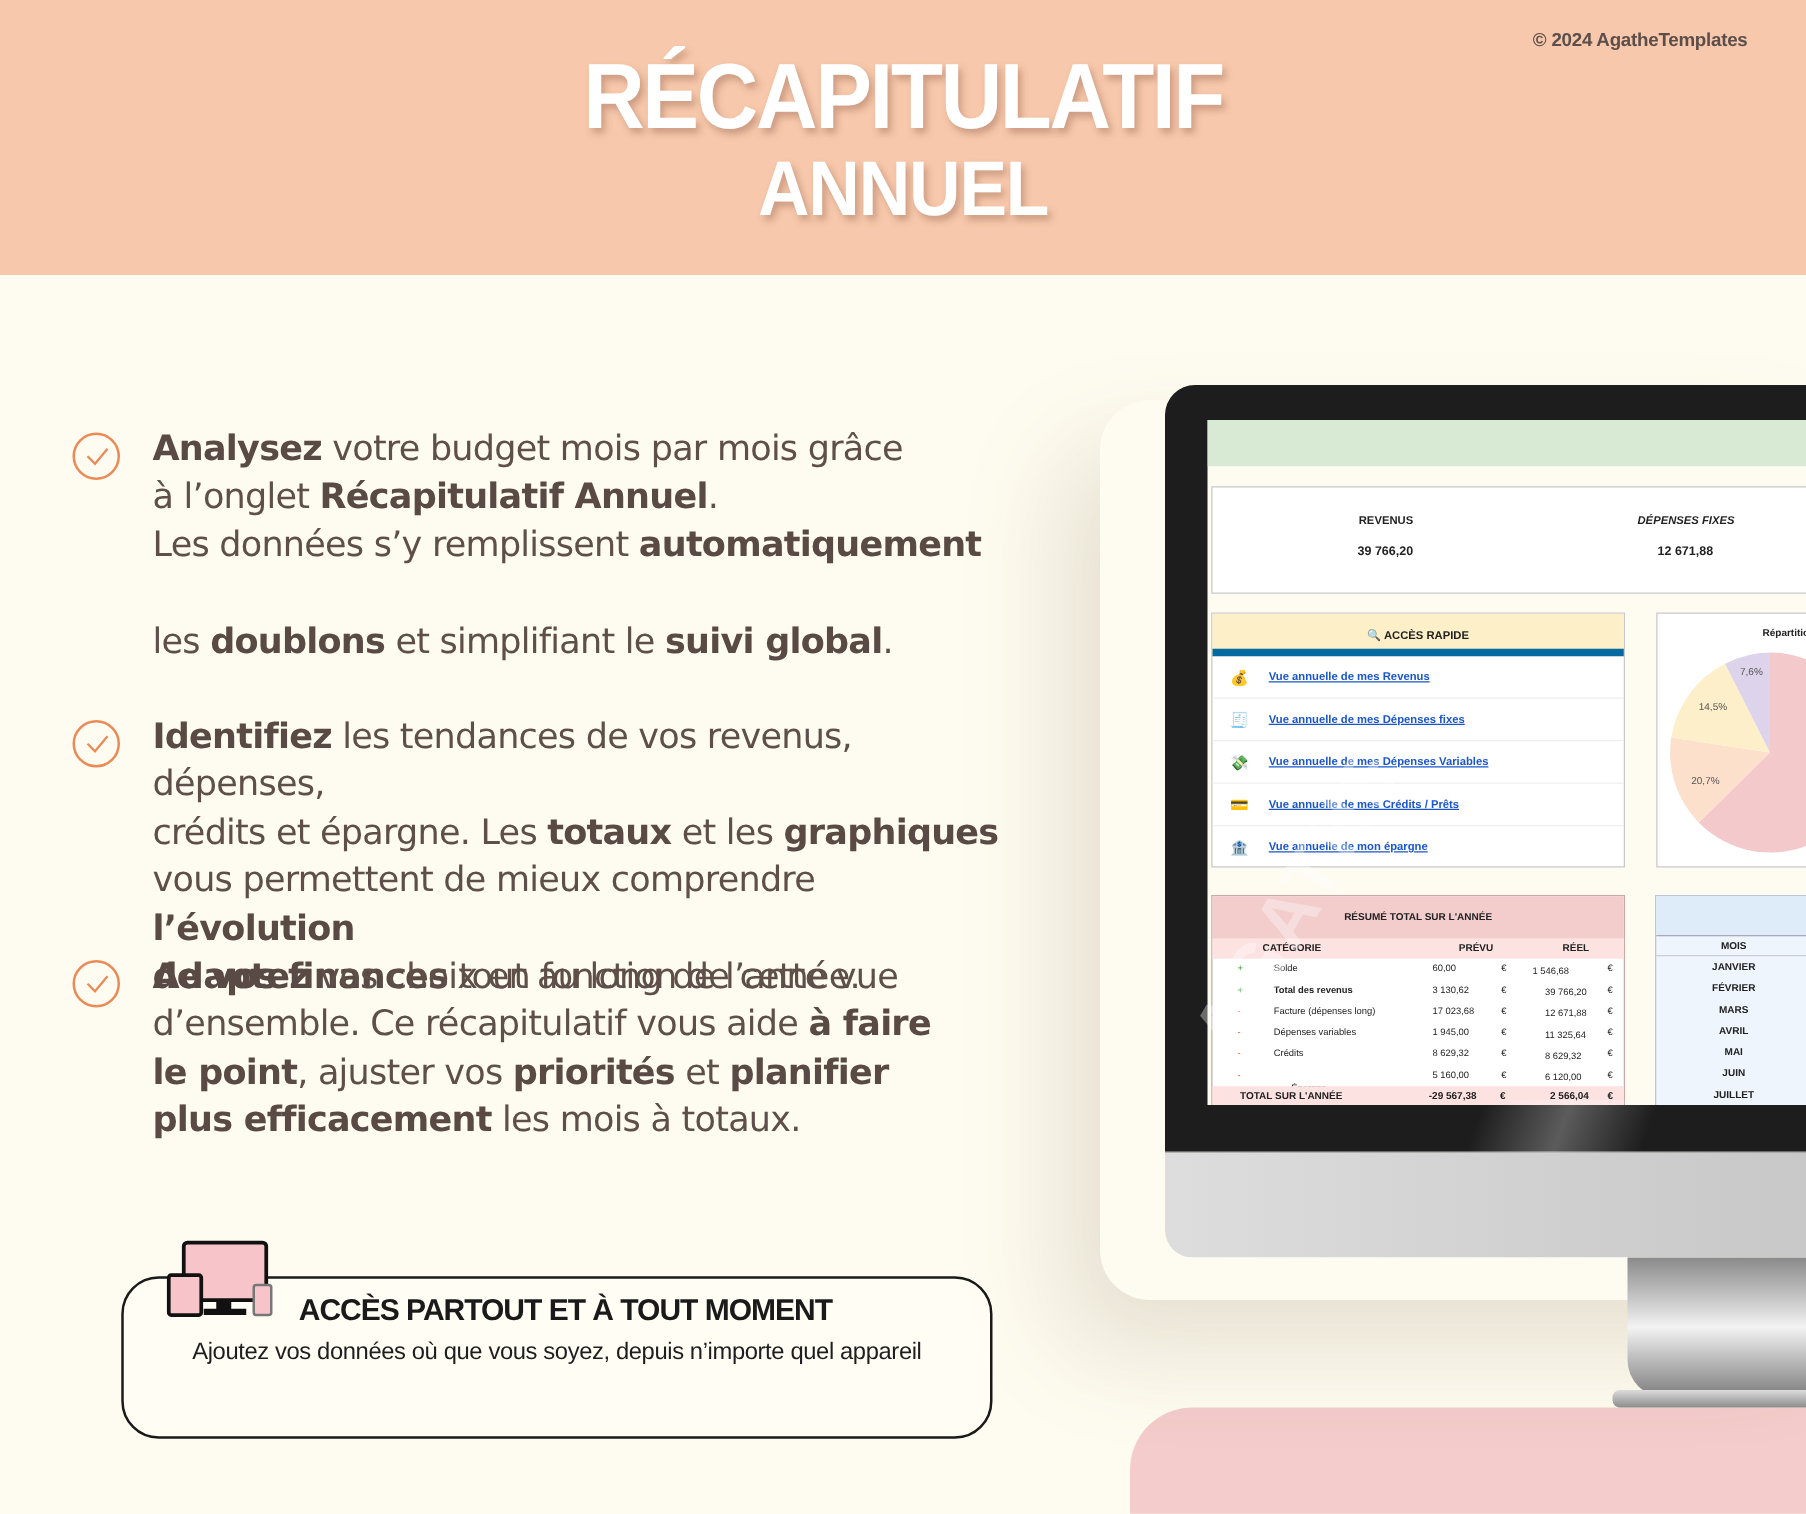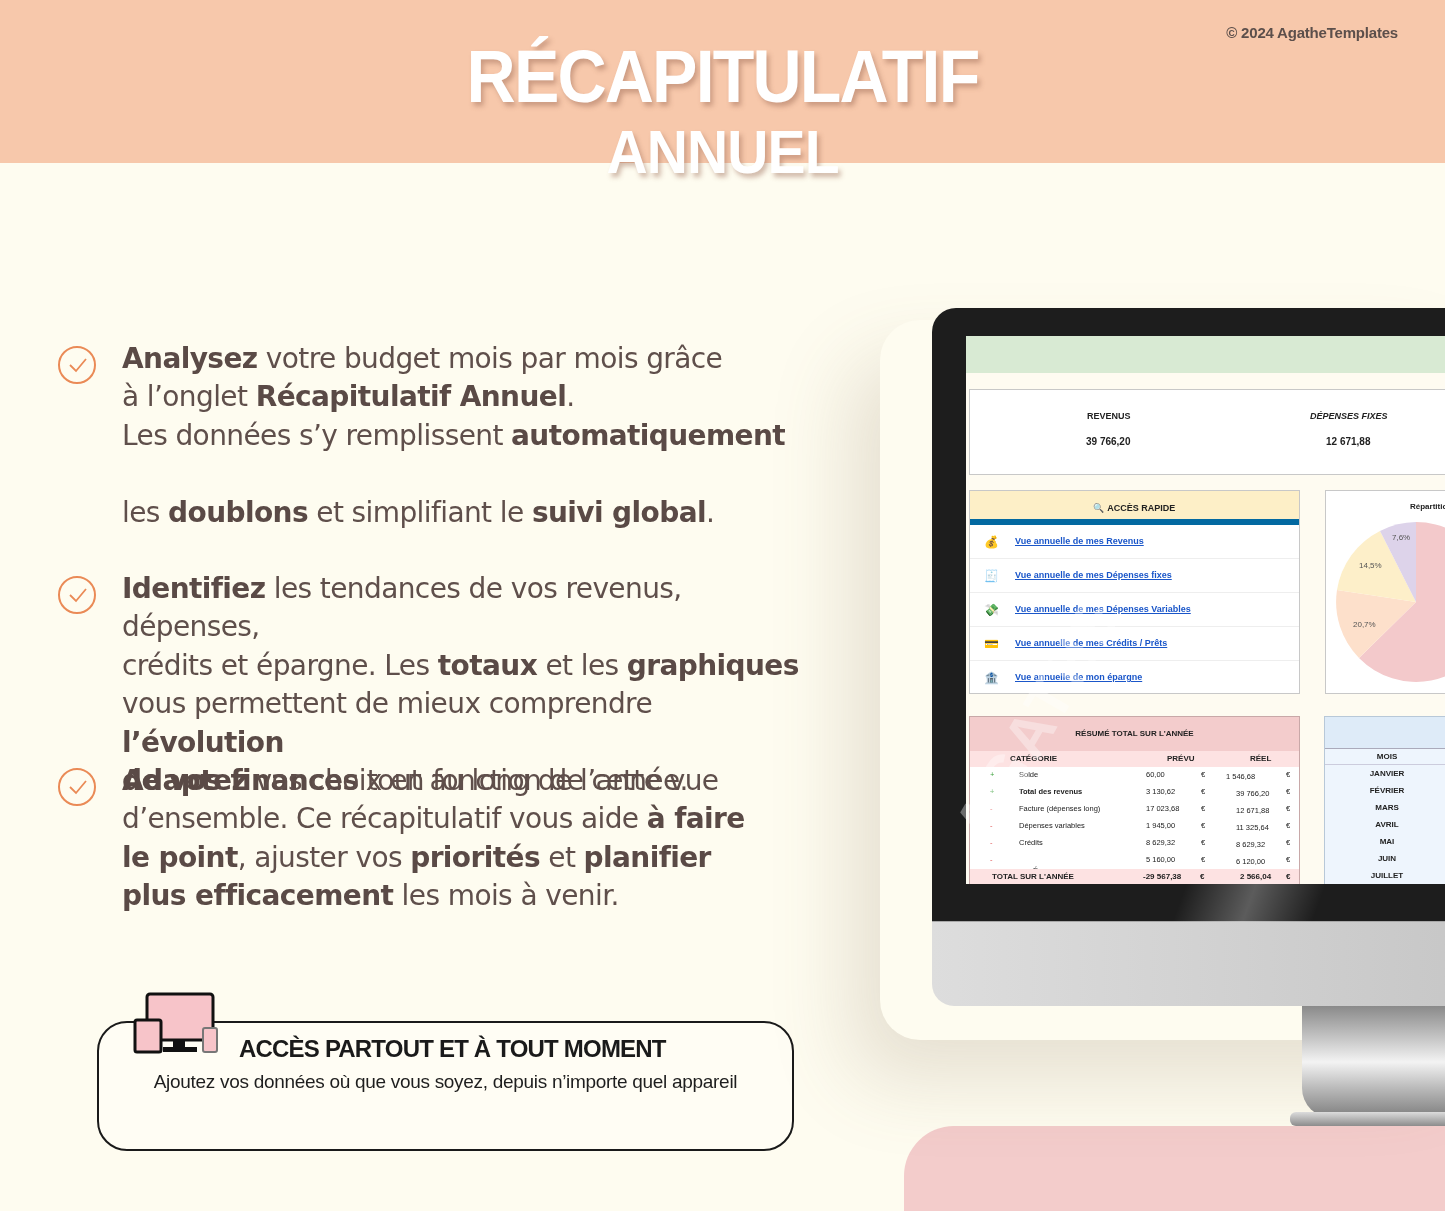--- a/index.html
+++ b/index.html
@@ -1,19 +1,19 @@
 <!DOCTYPE html>
 <html><head>
 <meta charset="utf-8">
 <style>
   * { box-sizing: border-box; margin: 0; padding: 0; }
   html, body { width: 1445px; height: 1211px; overflow: hidden; }
   body { background: #fefcf0; font-family: "Liberation Sans", sans-serif; position: relative; color: #5f4f4b; }
 
-  .header { position: absolute; left: 0; top: 0; width: 1445px; height: 163px; background: #f7c8ab; }
+  .header { position: absolute; left: 0; top: 0; width: 1445px; height: 220px; background: #f7c8ab; }
   .copyright { position: absolute; right: 47px; top: 24px; font-size: 15px; font-weight: bold; color: #5c4f4b; font-family: "Liberation Sans", sans-serif; letter-spacing: -0.2px; }
   .title1 { position: absolute; left: 0; width: 1445px; top: 34px; text-align: center; font-size: 74px; font-weight: bold; color: #ffffff; letter-spacing: -2px; text-shadow: 3px 4px 6px rgba(150,100,80,0.45); font-family: "Liberation Sans", sans-serif; transform: scaleX(0.92); }
   .title2 { position: absolute; left: 0; width: 1445px; top: 116px; text-align: center; font-size: 62px; font-weight: bold; color: #ffffff; letter-spacing: -1px; text-shadow: 3px 4px 6px rgba(150,100,80,0.45); transform: scaleX(0.92); }
 
   .bullet { position: absolute; left: 58px; width: 760px; }
   .check { position: absolute; left: 0; top: 6px; width: 38px; height: 38px; border: 2px solid #ea8a56; border-radius: 50%; }
   .check svg { position: absolute; left: 8px; top: 9px; }
   .btext { margin-left: 64px; font-size: 28px; line-height: 38.4px; color: #5f4f4b; font-family: "DejaVu Sans", sans-serif; letter-spacing: -0.6px; }
   .btext b { color: #5a4a46; }
   .b1 { top: 340px; }
@@ -93,21 +93,21 @@
       </svg>
   </div>
   <div class="btext"><b>Identifiez</b><span> les tendances de vos revenus, dépenses,</span><br><span>crédits et épargne. Les </span><b>totaux</b><span> et les </span><b>graphiques</b><br><span>vous permettent de mieux comprendre </span><b>l’évolution</b><br><b>de vos finances</b><span> tout au long de l’année.</span></div>
 </div>
 <div class="bullet b3">
   <div class="check">
     <svg width="20" height="16" viewBox="0 0 20 16">
         <path d="M2 8 L8 14 L18 2" fill="none" stroke="#ea8a56" stroke-width="1.8"></path>
       </svg>
   </div>
-  <div class="btext"><b>Adaptez</b><span> vos choix en fonction de cette vue</span><br><span>d’ensemble. Ce récapitulatif vous aide </span><b>à faire</b><br><b>le point</b><span>, ajuster vos </span><b>priorités</b><span> et </span><b>planifier</b><br><b>plus efficacement</b><span> les mois à venir.</span></div>
+  <div class="btext"><b>Adaptez</b><span> vos choix en fonction de cette vue</span><br><span>d’ensemble. Ce récapitulatif vous aide </span><b>à faire</b><br><b>le point</b><span>, ajuster vos </span><b>priorités</b><span> et </span><b>planifier</b><br><b>plus efficacement</b><span> les mois à totaux.</span></div>
 </div>
 
 <div class="access">
   <div class="access-title">ACCÈS PARTOUT ET À TOUT MOMENT</div>
   <div class="access-line access-l1">Ajoutez vos données où que vous soyez, depuis n’importe quel appareil</div>
 </div>
 <svg class="devices" viewBox="0 0 86 62">
   <rect x="14" y="2" width="66" height="46" rx="3" fill="#f7c4c9" stroke="#111" stroke-width="3"></rect>
   <rect x="40" y="48" width="12" height="8" fill="#111"></rect>
   <rect x="30" y="55" width="34" height="5" fill="#111"></rect>

